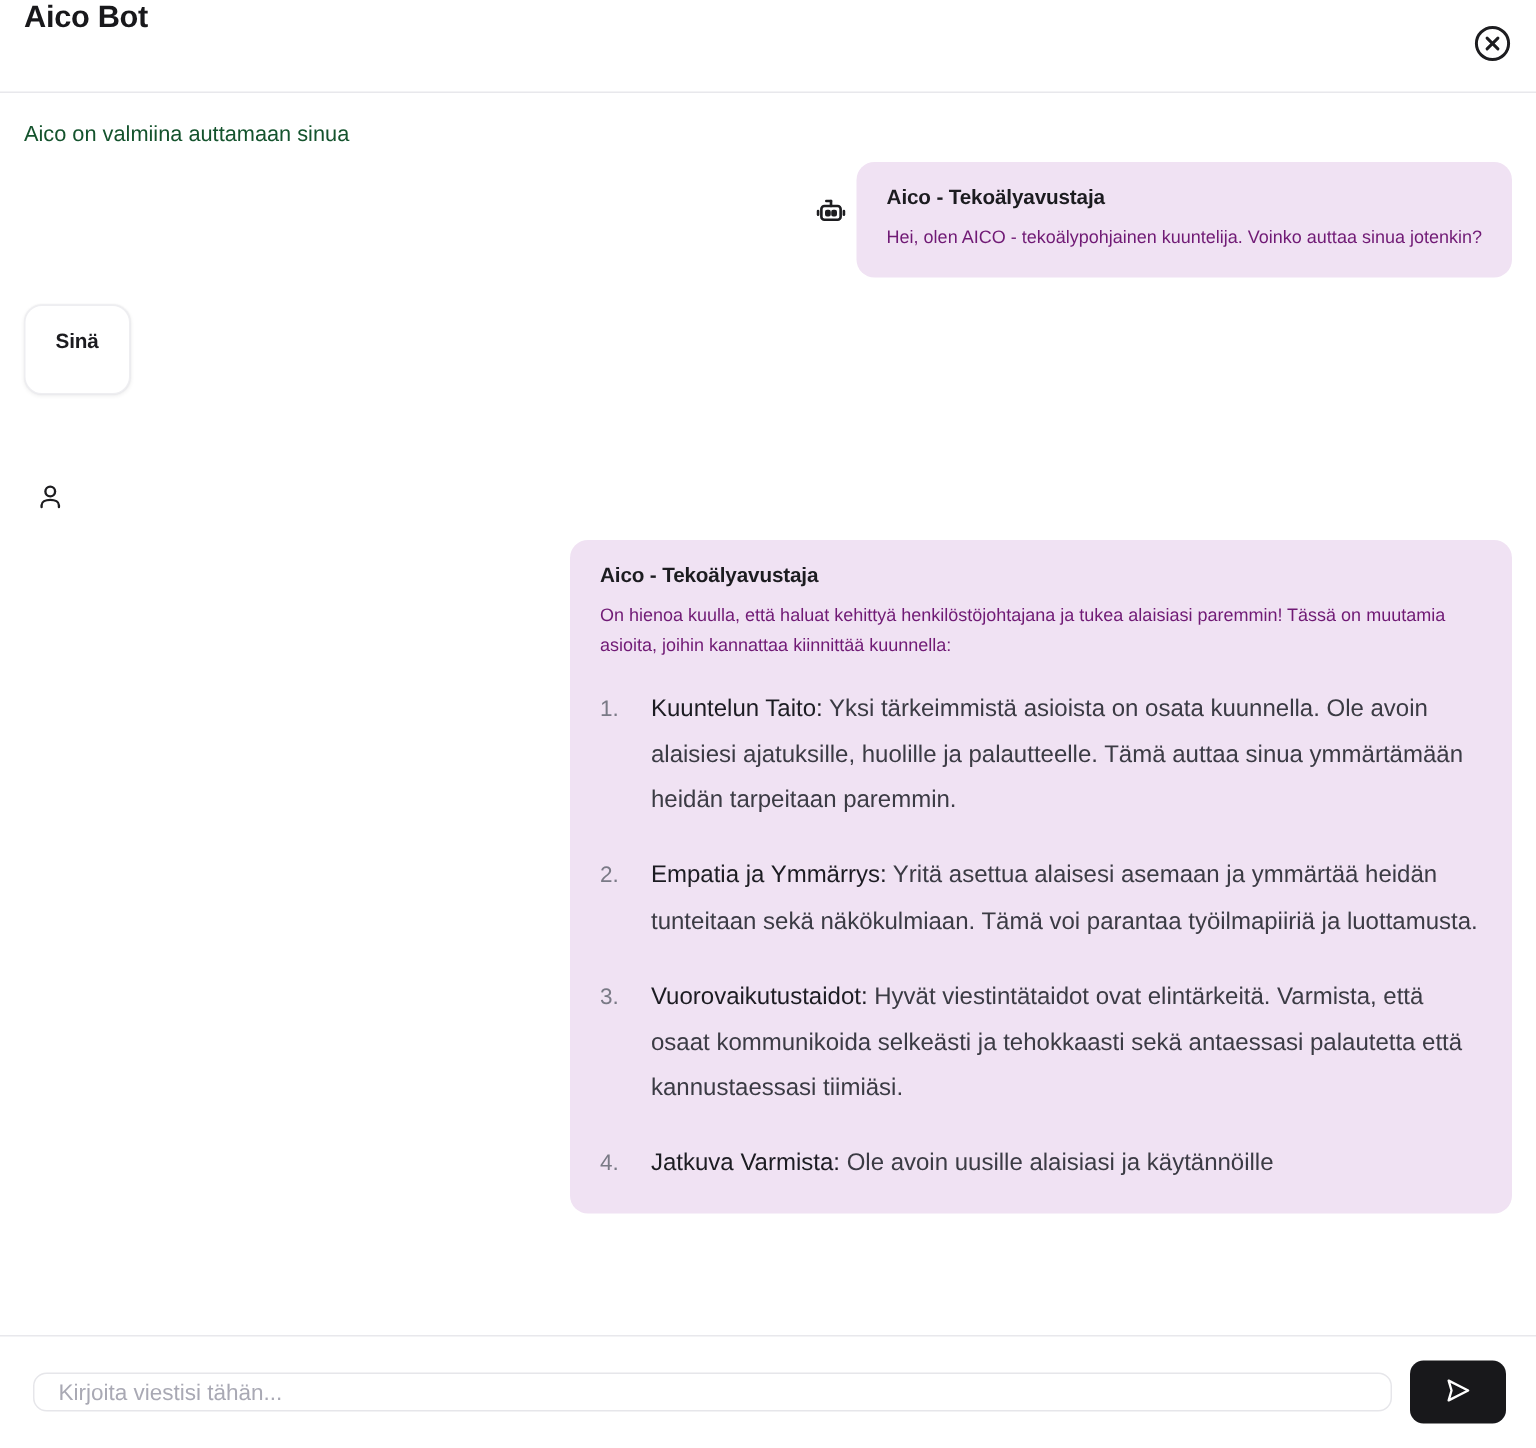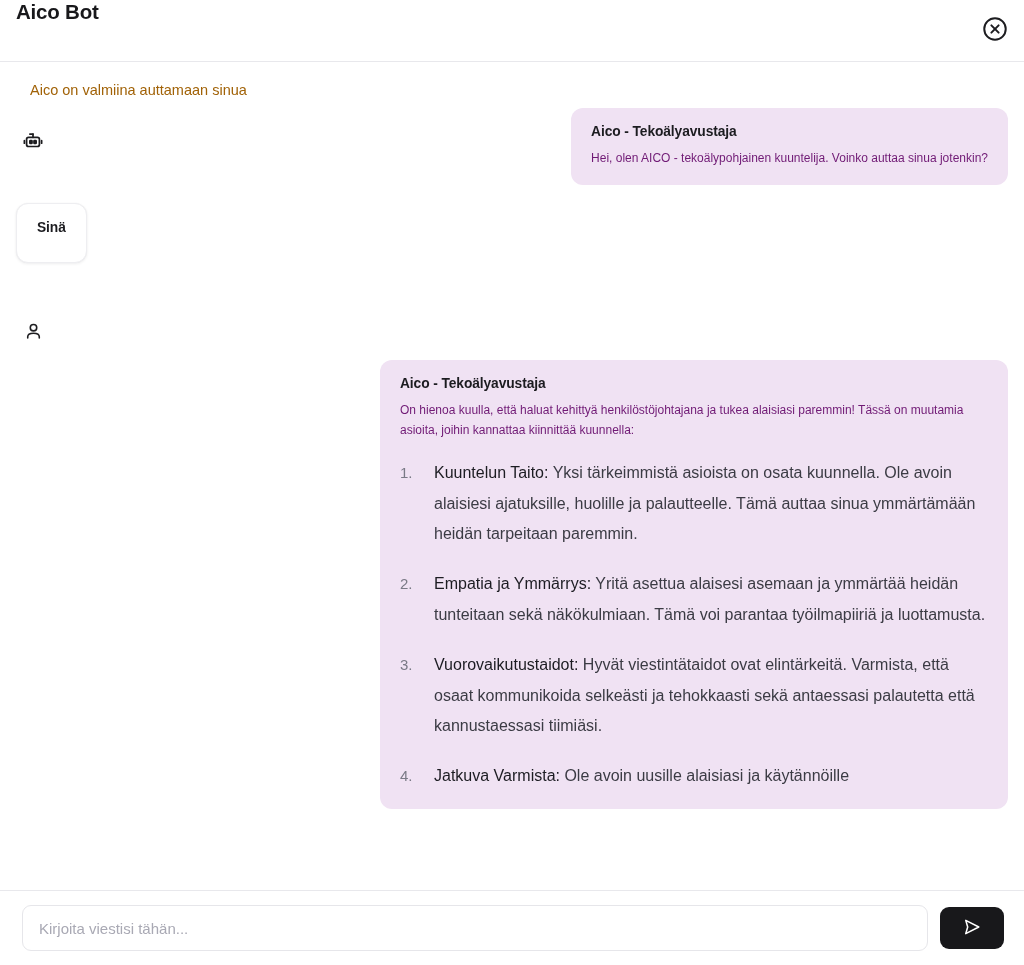--- a/index.html
+++ b/index.html
@@ -50,38 +50,37 @@
     cursor: pointer;
     background: none;
     border: none;
   }
 
   
   .status-line {
     flex: 0 0 auto;
     padding: 20px 16px 10px 16px;
     font-size: 14.5px;
-    color: #a16207;
-    margin-left: 14px;
+    color: #14532d;
   }
 
   
   .chat-area {
     position: relative;
     flex: 1 1 auto;
     overflow: hidden;
     padding: 0 16px;
   }
 
   .msg-row {
     display: flex;
     align-items: flex-start;
     margin-bottom: 18px;
   }
-  .msg-row.bot { justify-content: space-between; }
+  .msg-row.bot { justify-content: flex-end; }
   .msg-row.user { justify-content: flex-end; flex-direction: column; }
 
   .avatar {
     width: 34px;
     flex: 0 0 34px;
     display: flex;
     align-items: flex-start;
     justify-content: center;
     padding-top: 22px;
     color: #1d1d20;
@@ -149,21 +148,21 @@
     flex: 0 0 75px;
     border-top: 1px solid #e8e8ec;
     background: #ffffff;
     display: flex;
     align-items: center;
     gap: 12px;
     padding: 0 20px 0 22px;
   }
   .composer-input {
     flex: 1 1 auto;
-    height: 46px;
+    height: 26px;
     border: 1px solid #e6e6ea;
     border-radius: 9px;
     padding: 0 16px;
     font-size: 15px;
     font-family: "Liberation Sans", sans-serif;
     color: #2b2b31;
     background: #ffffff;
     outline: none;
   }
   .composer-input::placeholder { color: #a9a9b4; }

